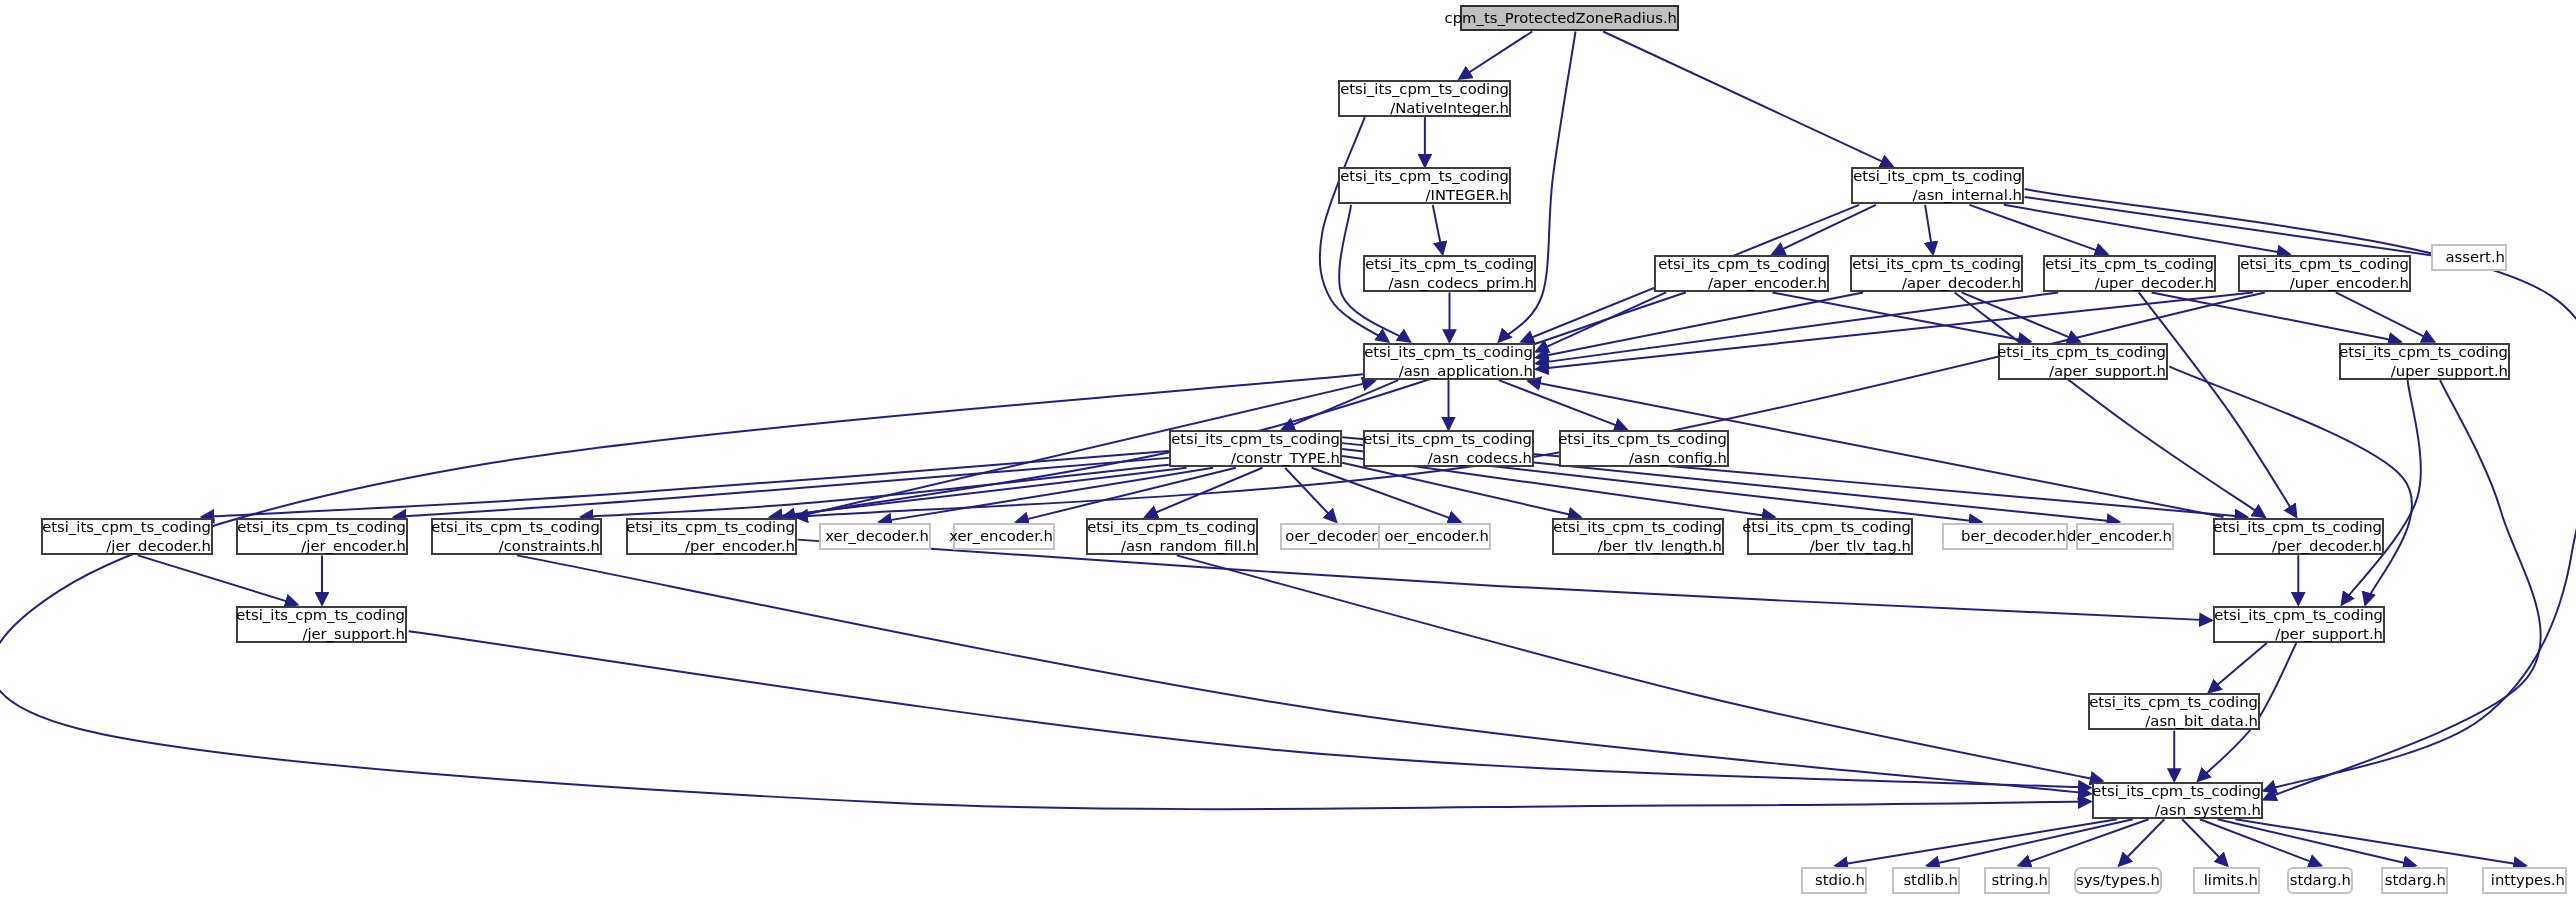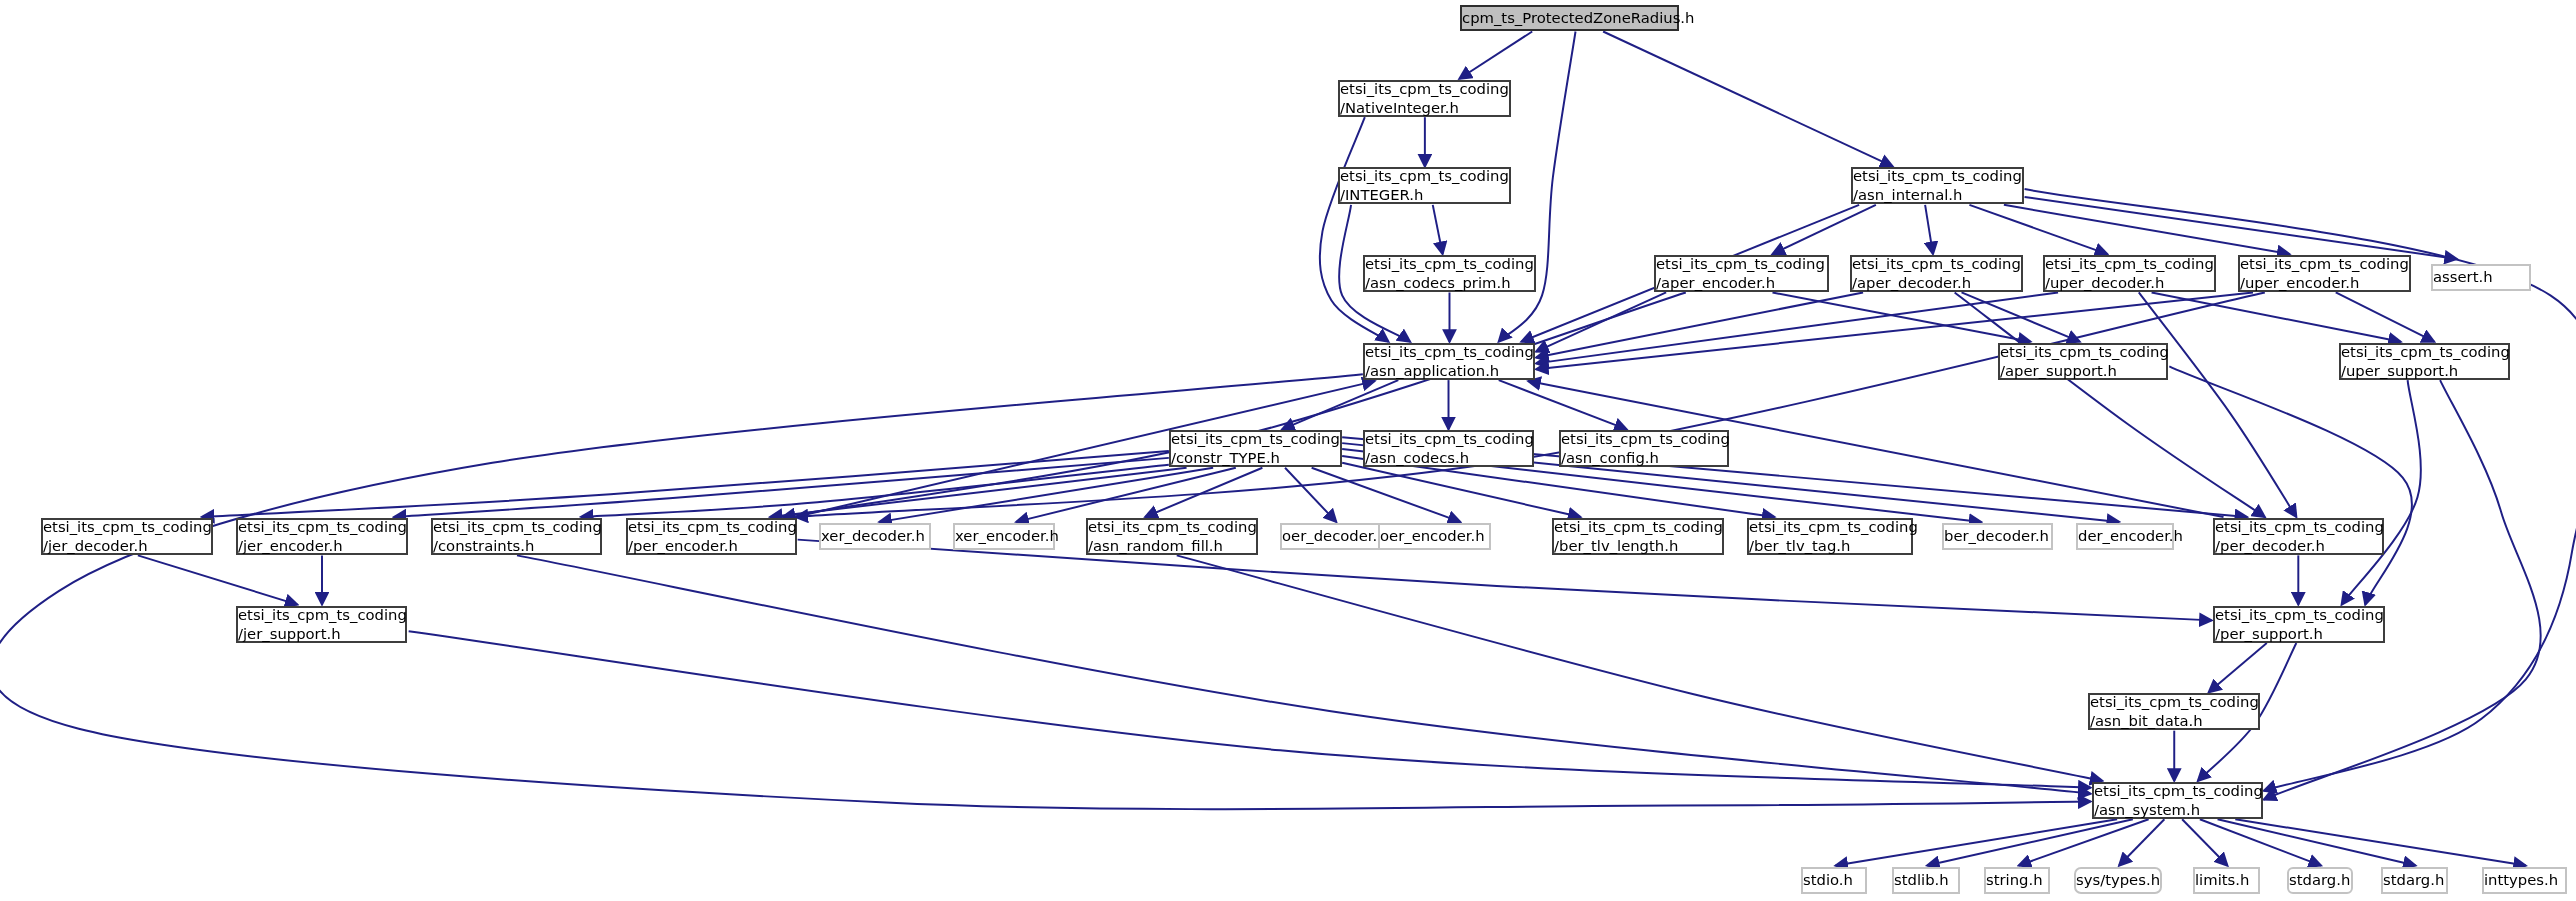--- a/index.html
+++ b/index.html
@@ -1,20 +1,20 @@
 <!DOCTYPE html>
 <html><head>
 <meta charset="utf-8">
 <style>
   html,body{margin:0;padding:0;background:#ffffff;}
   #canvas{position:relative;width:2576px;height:902px;background:#ffffff;overflow:hidden;
           font-family:"DejaVu Sans","Liberation Sans",sans-serif;}
   #edge-layer{position:absolute;left:0;top:0;z-index:0;}
   .node{position:absolute;box-sizing:border-box;background:#ffffff;border:2px solid #3d3d3d;
-        display:flex;flex-direction:column;align-items:flex-start;justify-content:center;
+        display:flex;flex-direction:column;align-items:flex-end;justify-content:center;
         text-align:center;font-size:14.8px;line-height:18.7px;color:#000;white-space:nowrap;z-index:1;}
   .node.leaf{border:2px solid #c3c3c3;}
   .node.root{background:#bfbfbf;border:2px solid #2e2e2e;}
   .node span{display:block;}
 </style>
 </head>
 <body>
 
 <div id="canvas">
   <svg id="edge-layer" width="2576" height="902" xmlns="http://www.w3.org/2000/svg" viewBox="0 0 2616 916">
@@ -123,21 +123,21 @@
         <span>/aper_decoder.h</span>
       </div>
       <div class="node" style="left: 2043px; top: 255px; width: 173px; height: 37px;">
         <span>etsi_its_cpm_ts_coding</span>
         <span>/uper_decoder.h</span>
       </div>
       <div class="node" style="left: 2238px; top: 255px; width: 173px; height: 37px;">
         <span>etsi_its_cpm_ts_coding</span>
         <span>/uper_encoder.h</span>
       </div>
-      <div class="node leaf" style="left: 2431px; top: 264px; width: 100px; height: 26.6px;">
+      <div class="node leaf" style="left: 2431px; top: 244px; width: 76px; height: 26.6px;">
         <span>assert.h</span>
       </div>
       <div class="node" style="left: 1363px; top: 343px; width: 172px; height: 37px;">
         <span>etsi_its_cpm_ts_coding</span>
         <span>/asn_application.h</span>
       </div>
       <div class="node" style="left: 1998px; top: 343px; width: 170px; height: 37px;">
         <span>etsi_its_cpm_ts_coding</span>
         <span>/aper_support.h</span>
       </div>
@@ -190,21 +190,21 @@
         <span>oer_encoder.h</span>
       </div>
       <div class="node" style="left: 1552px; top: 518px; width: 172px; height: 37px;">
         <span>etsi_its_cpm_ts_coding</span>
         <span>/ber_tlv_length.h</span>
       </div>
       <div class="node" style="left: 1747px; top: 518px; width: 166px; height: 37px;">
         <span>etsi_its_cpm_ts_coding</span>
         <span>/ber_tlv_tag.h</span>
       </div>
-      <div class="node leaf" style="left: 1942px; top: 523px; width: 111px; height: 26.6px;">
+      <div class="node leaf" style="left: 1942px; top: 523px; width: 126px; height: 26.6px;">
         <span>ber_decoder.h</span>
       </div>
       <div class="node leaf" style="left: 2076px; top: 523px; width: 98px; height: 26.6px;">
         <span>der_encoder.h</span>
       </div>
       <div class="node" style="left: 2213px; top: 518px; width: 171px; height: 37px;">
         <span>etsi_its_cpm_ts_coding</span>
         <span>/per_decoder.h</span>
       </div>
       <div class="node" style="left: 236px; top: 606px; width: 171px; height: 37px;">

